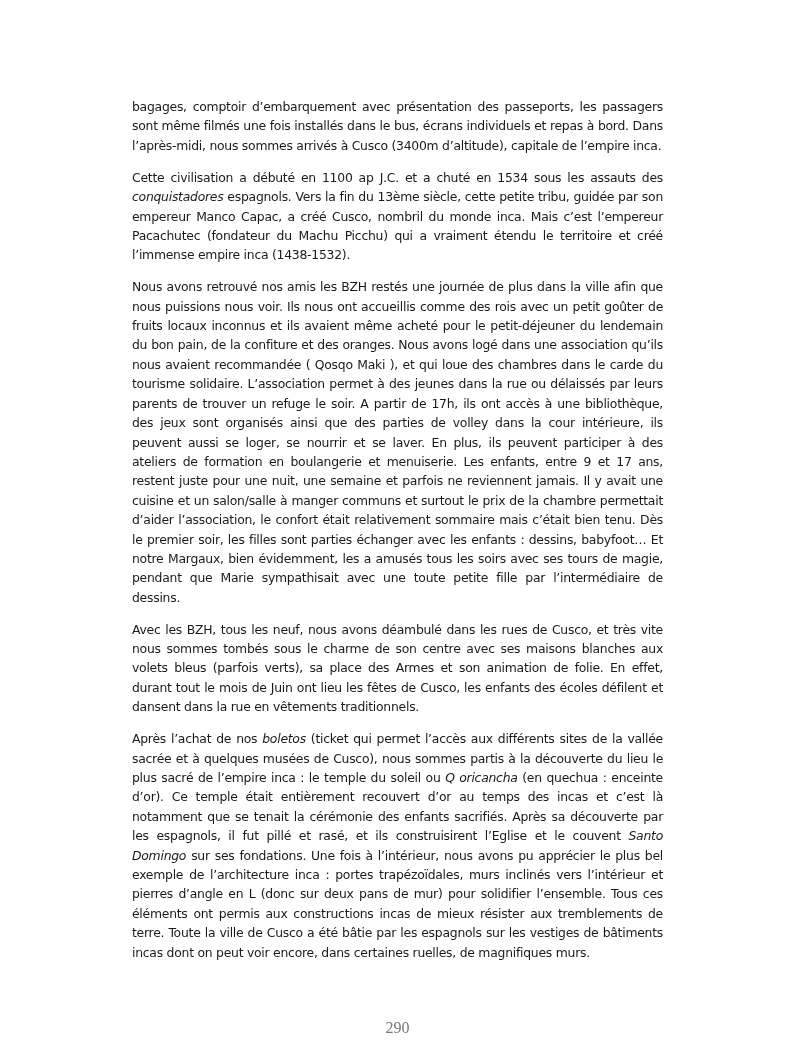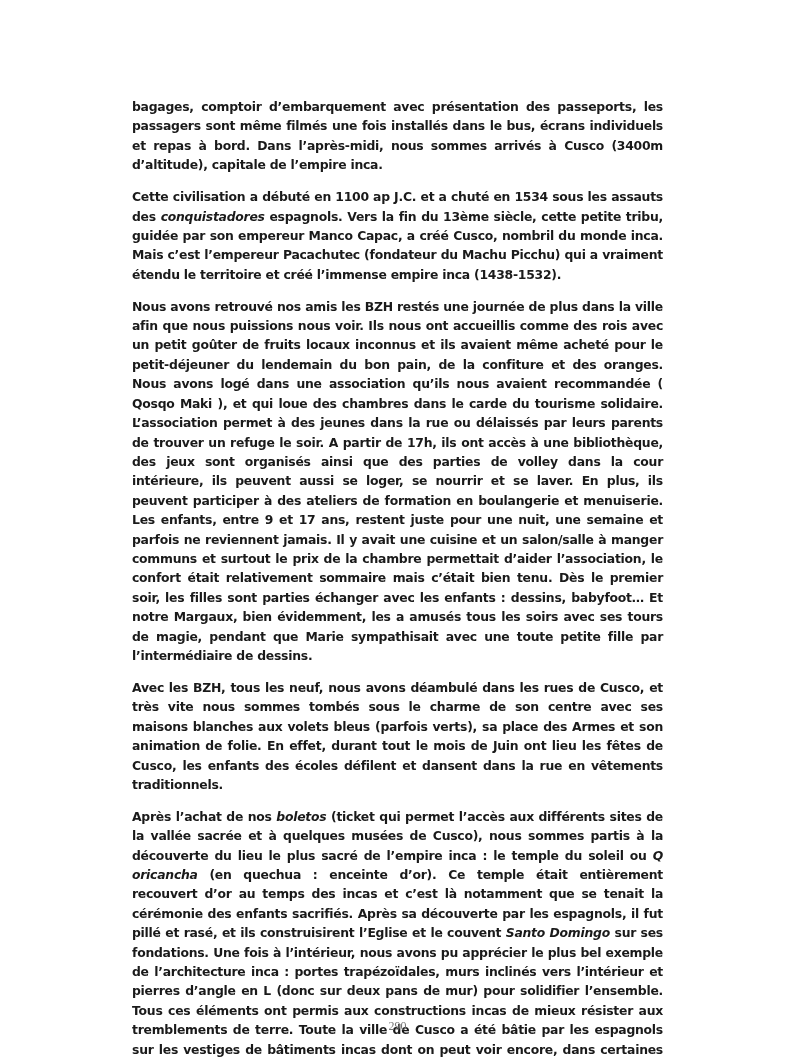--- a/index.html
+++ b/index.html
@@ -3,25 +3,25 @@
   <meta charset="utf-8">
   <style>
     html, body { margin: 0; padding: 0; background: #ffffff; }
     body { width: 795px; height: 1063px; position: relative; overflow: hidden; }
     .page {
       position: absolute; left: 132px; top: 97px; width: 531px;
       font-family: "DejaVu Sans", sans-serif;
       font-size: 12.4px; line-height: 19.4px; color: #1a1a1a;
       letter-spacing: -0.25px;
     }
-    .para { margin: 0 0 12.5px 0; text-align: justify; text-justify: inter-word; font-weight: bold; }
+    .para { margin: 0 0 12.5px 0; text-align: justify; text-justify: inter-word; }
     .para em { font-style: italic; margin-top: 19px; }
     .page-number {
       position: absolute; left: 0; width: 795px; top: 1019px; text-align: center;
-      font-family: "Liberation Serif", serif; font-size: 12px; color: #777777;
+      font-family: "Liberation Serif", serif; font-size: 16px; color: #777777;
     }
   </style>
 </head>
 <body>
 
 <div class="page">
   <p class="para">
     <span>bagages, comptoir d’embarquement avec présentation des passeports, les passagers sont même filmés une fois installés dans le bus, écrans individuels et repas à bord. Dans l’après-midi, nous sommes arrivés à Cusco (3400m d’altitude), capitale de l’empire inca.</span>
   </p>
   <p class="para">

